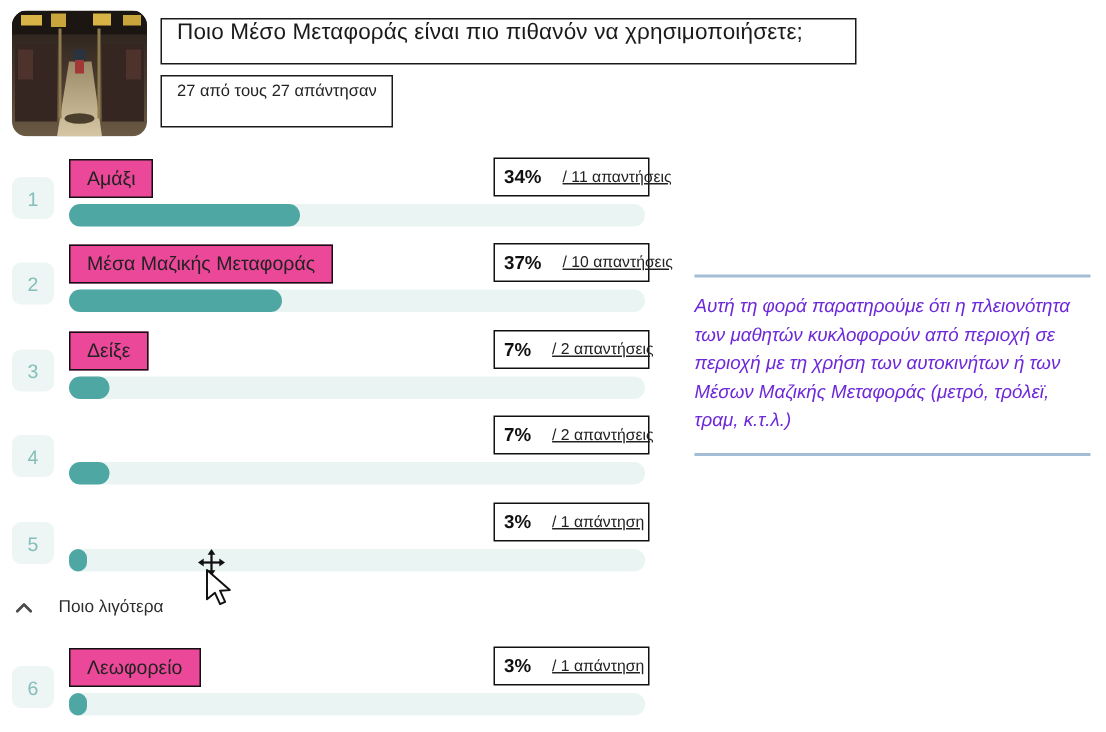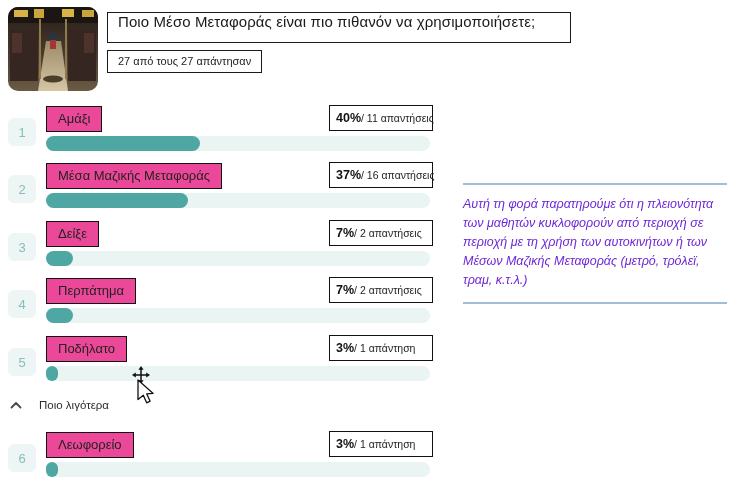--- a/index.html
+++ b/index.html
@@ -19,21 +19,21 @@
   .title-box {
     position: absolute; left: 107px; top: 12px;
     width: 464px; height: 31px;
     border: 1.5px solid #1a1a1a; background: #fff;
     display: flex; align-items: flex-start;
     padding: 0 10px; font-size: 15px; letter-spacing: .1px;
   }
   .answered-box {
     position: absolute; left: 107px; top: 50px;
     border: 1.5px solid #1a1a1a; background: #fff;
-    padding: 4px 10px 5px; font-size: 11px; color: #222;
+    padding: 4px 10px 17px; font-size: 11px; color: #222;
   }
   .row { position: absolute; left: 8px; width: 425px; height: 46px; }
   .row1 { top: 106px; } .row2 { top: 163px; } .row3 { top: 221px; }
   .row4 { top: 278px; } .row5 { top: 336px; } .row6 { top: 432px; }
   .badge {
     position: absolute; left: 0; top: 12px;
     width: 28px; height: 28px; border-radius: 6px;
     background: #edf6f5; color: #85beba;
     font-size: 13px; display: flex; align-items: center; justify-content: center;
   }
@@ -44,21 +44,21 @@
     white-space: nowrap; min-height: 25px;
   }
   .stat-box {
     position: absolute; right: 0; top: -1px;
     width: 104px; height: 26px;
     border: 1.5px solid #111; background: #fff;
     display: flex; align-items: center; padding: 0 6px;
     white-space: nowrap;
   }
   .stat-box .pct { font-weight: bold; font-size: 12.5px; color: #111; }
-  .stat-box .cnt { font-size: 10.5px; color: #222; margin-left: 0; }
+  .stat-box .cnt { font-size: 10.5px; color: #222; margin-left: 14px; text-decoration: underline; }
   .track {
     position: absolute; left: 38px; top: 30px;
     width: 384px; height: 15px;
     background: #e9f4f3; border-radius: 7.5px;
   }
   .fill { height: 100%; background: #4fa7a3; border-radius: 7.5px; }
   .show-less {
     position: absolute; left: 10px; top: 399px;
     display: flex; align-items: center;
     font-size: 11.5px; color: #2e2e2e; cursor: pointer;
@@ -111,67 +111,65 @@
   <span>Ποιο Μέσο Μεταφοράς είναι πιο πιθανόν να χρησιμοποιήσετε;</span>
 </div>
 <div class="answered-box">
   <span>27 από τους 27 απάντησαν</span>
 </div>
 
 <div class="row row1">
   <div class="badge">1</div>
   <div class="label-box">Αμάξι</div>
   <div class="stat-box">
-    <span class="pct">40%</span>
+    <span class="pct">34%</span>
     <span class="cnt">/ 11 απαντήσεις</span>
   </div>
   <div class="track">
     <div class="fill" style="width: 40%;"></div>
   </div>
 </div>
 
 <div class="row row2">
   <div class="badge">2</div>
   <div class="label-box">Μέσα Μαζικής Μεταφοράς</div>
   <div class="stat-box">
     <span class="pct">37%</span>
-    <span class="cnt">/ 16 απαντήσεις</span>
+    <span class="cnt">/ 10 απαντήσεις</span>
   </div>
   <div class="track">
     <div class="fill" style="width: 37%;"></div>
   </div>
 </div>
 
 <div class="row row3">
   <div class="badge">3</div>
   <div class="label-box">Δείξε</div>
   <div class="stat-box">
     <span class="pct">7%</span>
     <span class="cnt">/ 2 απαντήσεις</span>
   </div>
   <div class="track">
     <div class="fill" style="width: 7%;"></div>
   </div>
 </div>
 
 <div class="row row4">
   <div class="badge">4</div>
-  <div class="label-box">Περπάτημα</div>
   <div class="stat-box">
     <span class="pct">7%</span>
     <span class="cnt">/ 2 απαντήσεις</span>
   </div>
   <div class="track">
     <div class="fill" style="width: 7%;"></div>
   </div>
 </div>
 
 <div class="row row5">
   <div class="badge">5</div>
-  <div class="label-box">Ποδήλατο</div>
   <div class="stat-box">
     <span class="pct">3%</span>
     <span class="cnt">/ 1 απάντηση</span>
   </div>
   <div class="track">
     <div class="fill" style="width: 3%;"></div>
   </div>
 </div>
 
 <div class="show-less">

